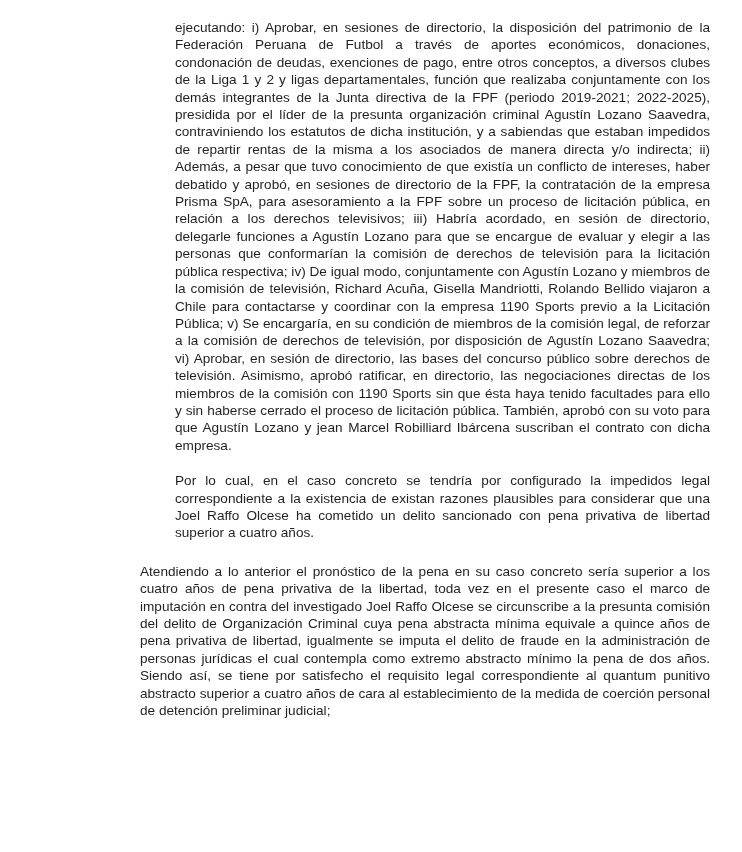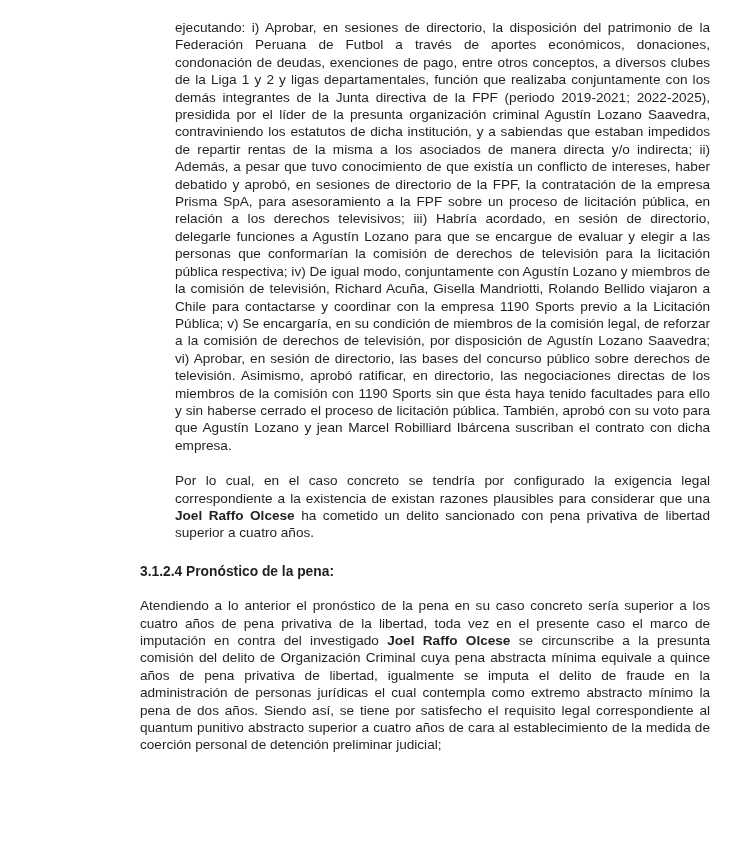--- a/index.html
+++ b/index.html
@@ -34,21 +34,21 @@
   }
   .para-1 { margin-bottom: 18px; }
   .para-2 { margin-bottom: 21px; }
   .heading {
     margin: 0 0 17px 0;
     font-size: 13.8px;
     line-height: 17.4px;
     font-weight: bold;
     color: #1f2023;
   }
-  .para b { font-weight: bold; }
+  .para b { font-weight: normal; }
   .footer {
     position: absolute;
     top: 823px;
     right: 32px;
     font-family: "Liberation Serif", "DejaVu Serif", serif;
     font-size: 15px;
     line-height: 19px;
     white-space: nowrap;
   }
   .footer-label {
@@ -66,23 +66,22 @@
   }
 </style>
 </head>
 <body>
 
 <div class="page">
   <div class="content">
 
     <p class="para indent para-1">ejecutando: i) Aprobar,  en sesiones de directorio, la disposición del patrimonio de la Federación Peruana de Futbol a través de aportes económicos, donaciones, condonación de deudas, exenciones de pago, entre otros conceptos, a diversos clubes de la Liga 1 y 2 y ligas departamentales, función que realizaba conjuntamente con los demás integrantes de la Junta directiva de la FPF (periodo 2019-2021; 2022-2025), presidida por el líder de la presunta organización criminal Agustín Lozano Saavedra, contraviniendo los estatutos de dicha institución, y a sabiendas que estaban impedidos de repartir rentas de la misma a los asociados de manera directa y/o indirecta; ii) Además, a pesar que tuvo conocimiento de que existía un conflicto de intereses, haber debatido y aprobó, en sesiones de directorio de la FPF, la contratación de la empresa Prisma SpA, para asesoramiento a la FPF sobre un proceso de licitación pública, en relación a los derechos televisivos; iii) Habría acordado, en sesión de directorio, delegarle funciones a Agustín Lozano para que se encargue de evaluar y elegir a las personas que conformarían la comisión de derechos de televisión para la licitación pública respectiva; iv) De igual modo, conjuntamente con Agustín Lozano y miembros de la comisión de televisión, Richard Acuña, Gisella Mandriotti, Rolando Bellido viajaron a Chile para contactarse y coordinar con la empresa 1190 Sports previo a la Licitación Pública; v) Se encargaría, en su condición de miembros de la comisión legal, de reforzar a la comisión de derechos de televisión, por disposición de Agustín Lozano Saavedra; vi) Aprobar, en sesión de directorio, las bases del concurso público sobre derechos de televisión. Asimismo, aprobó ratificar, en directorio, las negociaciones directas de los miembros de la comisión con 1190 Sports sin que ésta haya tenido facultades para ello y sin haberse cerrado el proceso de licitación pública. También, aprobó con su voto para que Agustín Lozano y jean Marcel Robilliard Ibárcena suscriban el contrato con dicha empresa.</p>
 
-    <p class="para indent para-2"><span>Por lo cual, en el caso concreto se tendría por configurado la exigencia legal correspondiente a la existencia de existan razones plausibles para considerar que una </span><b>Joel Raffo Olcese</b><span> ha cometido un delito sancionado con pena privativa de libertad superior a cuatro años.</span></p>
+    <p class="para indent para-2"><span>Por lo cual, en el caso concreto se tendría por configurado la impedidos legal correspondiente a la existencia de existan razones plausibles para considerar que una </span><b>Joel Raffo Olcese</b><span> ha cometido un delito sancionado con pena privativa de libertad superior a cuatro años.</span></p>
 
-    <h3 class="heading">3.1.2.4 Pronóstico de la pena:</h3>
 
     <p class="para"><span>Atendiendo a lo anterior el pronóstico de la pena en su caso concreto sería superior a los cuatro años de pena privativa de la libertad, toda vez en el presente caso el marco de imputación en contra del investigado </span><b>Joel Raffo Olcese</b><span> se circunscribe a la presunta comisión del delito de Organización Criminal cuya pena abstracta mínima equivale a quince años de pena privativa de libertad, igualmente se imputa el delito de fraude en la administración de personas jurídicas el cual contempla como extremo abstracto mínimo la pena de dos años. Siendo así, se tiene por satisfecho el requisito legal correspondiente al quantum punitivo abstracto superior a cuatro años de cara al establecimiento de la medida de coerción personal de detención preliminar judicial;</span></p>
 
   </div>
 
   <div class="footer">
     <span class="footer-label">Habría</span><span class="footer-num">113</span><span class="footer-sep">|</span><span class="footer-num">663</span>
   </div>
 </div>
 

